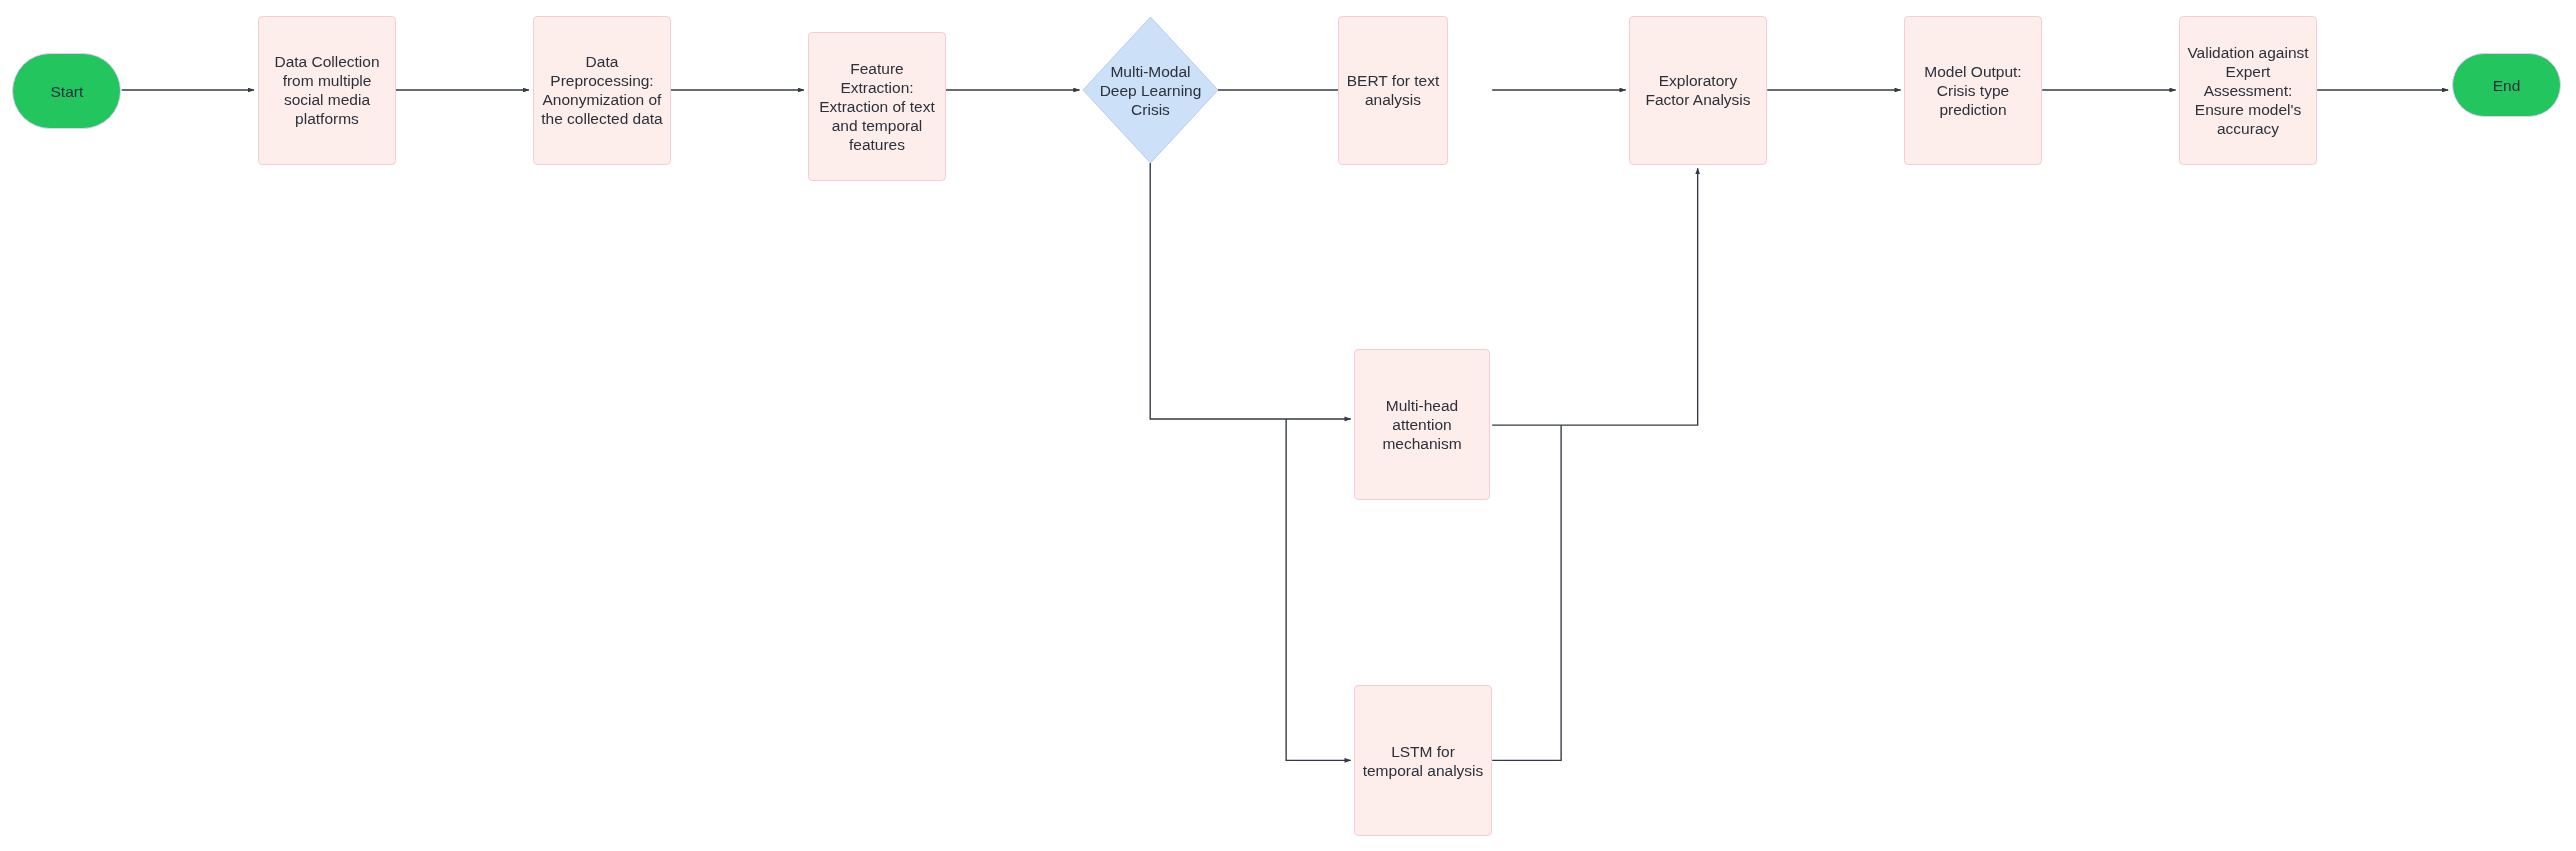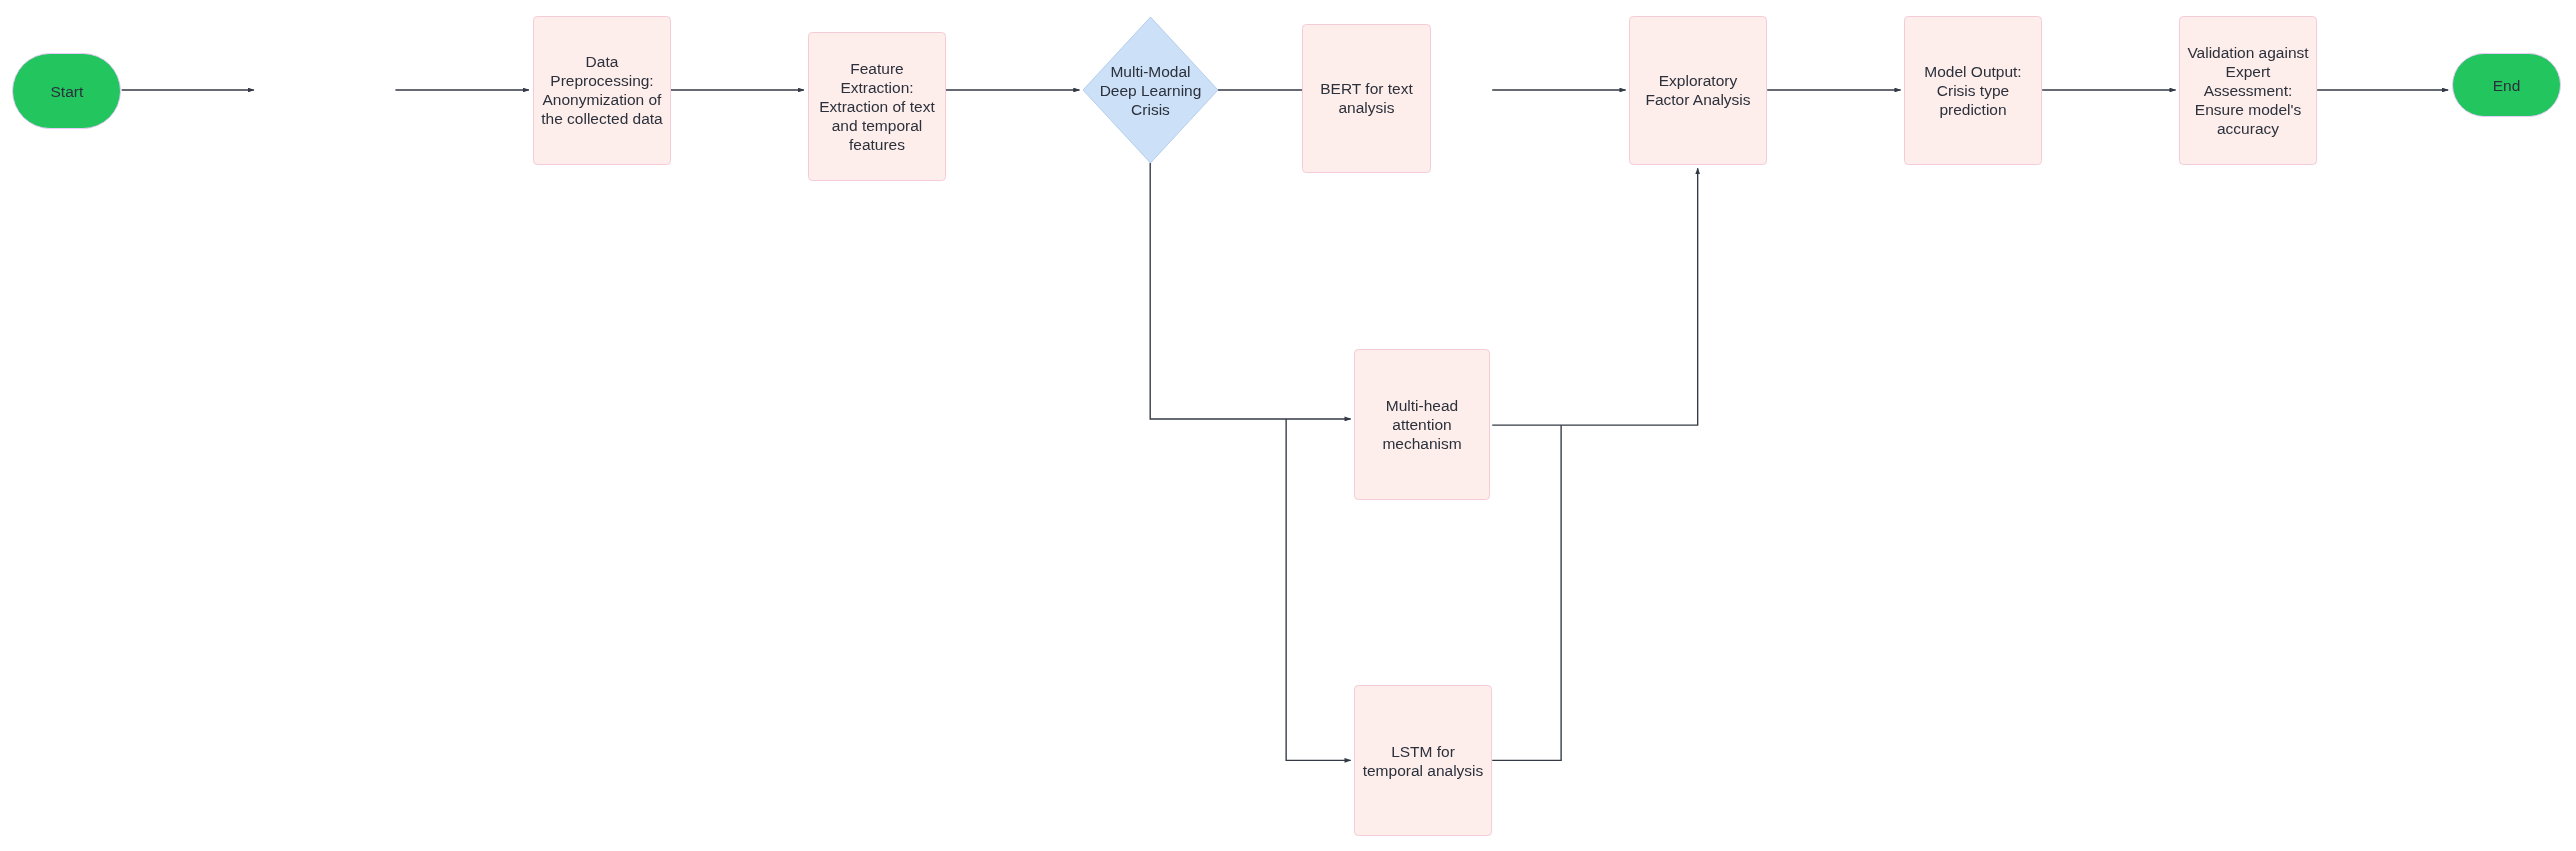--- a/index.html
+++ b/index.html
@@ -59,20 +59,26 @@
         <path d="M 2072 675 L 2072 1225 L 2176 1225" marker-end="url(#arrowhead)"></path>
         <path d="M 2404 685 L 2735 685 L 2735 271" marker-end="url(#arrowhead)"></path>
         <path d="M 2404 1225 L 2515 1225 L 2515 685"></path>
       </g>
   </svg>
 
   <div class="node terminal" style="left: 12.4px; top: 53px; width: 109px; height: 76px;">
     <span class="label">Start</span>
   </div>
 
+  <div class="node process" style="left: 258px; top: 15.5px; width: 138px; height: 149px;">
+    <span class="label">Data Collection
+from multiple
+social media
+platforms</span>
+  </div>
 
   <div class="node process" style="left: 533px; top: 15.5px; width: 138px; height: 149px;">
     <span class="label">Data
 Preprocessing:
 Anonymization of
 the collected data</span>
   </div>
 
   <div class="node process" style="left: 808px; top: 15.5px; width: 138px; height: 149px; margin-top: 16px;">
     <span class="label">Feature
@@ -84,21 +90,21 @@
 
   <div class="node decision" style="left: 1083px; top: 17px; width: 135px; height: 146px;">
     <svg class="diamond-svg" viewBox="0 0 100 100" preserveAspectRatio="none">
       <polygon points="50,0 100,50 50,100 0,50" fill="#cce0f7" stroke="#a9c7e8" stroke-width="0.8" vector-effect="non-scaling-stroke"></polygon>
     </svg>
     <span class="label">Multi-Modal
 Deep Learning
 Crisis</span>
   </div>
 
-  <div class="node process" style="left: 1302px; top: 15.5px; width: 129px; height: 149px; margin-top: 8px;">
+  <div class="node process" style="left: 1338px; top: 15.5px; width: 110px; height: 149px;">
     <span class="label">BERT for text
 analysis</span>
   </div>
 
   <div class="node process" style="left: 1629px; top: 15.5px; width: 138px; height: 149px;">
     <span class="label">Exploratory
 Factor Analysis</span>
   </div>
 
   <div class="node process" style="left: 1904px; top: 15.5px; width: 138px; height: 149px;">

